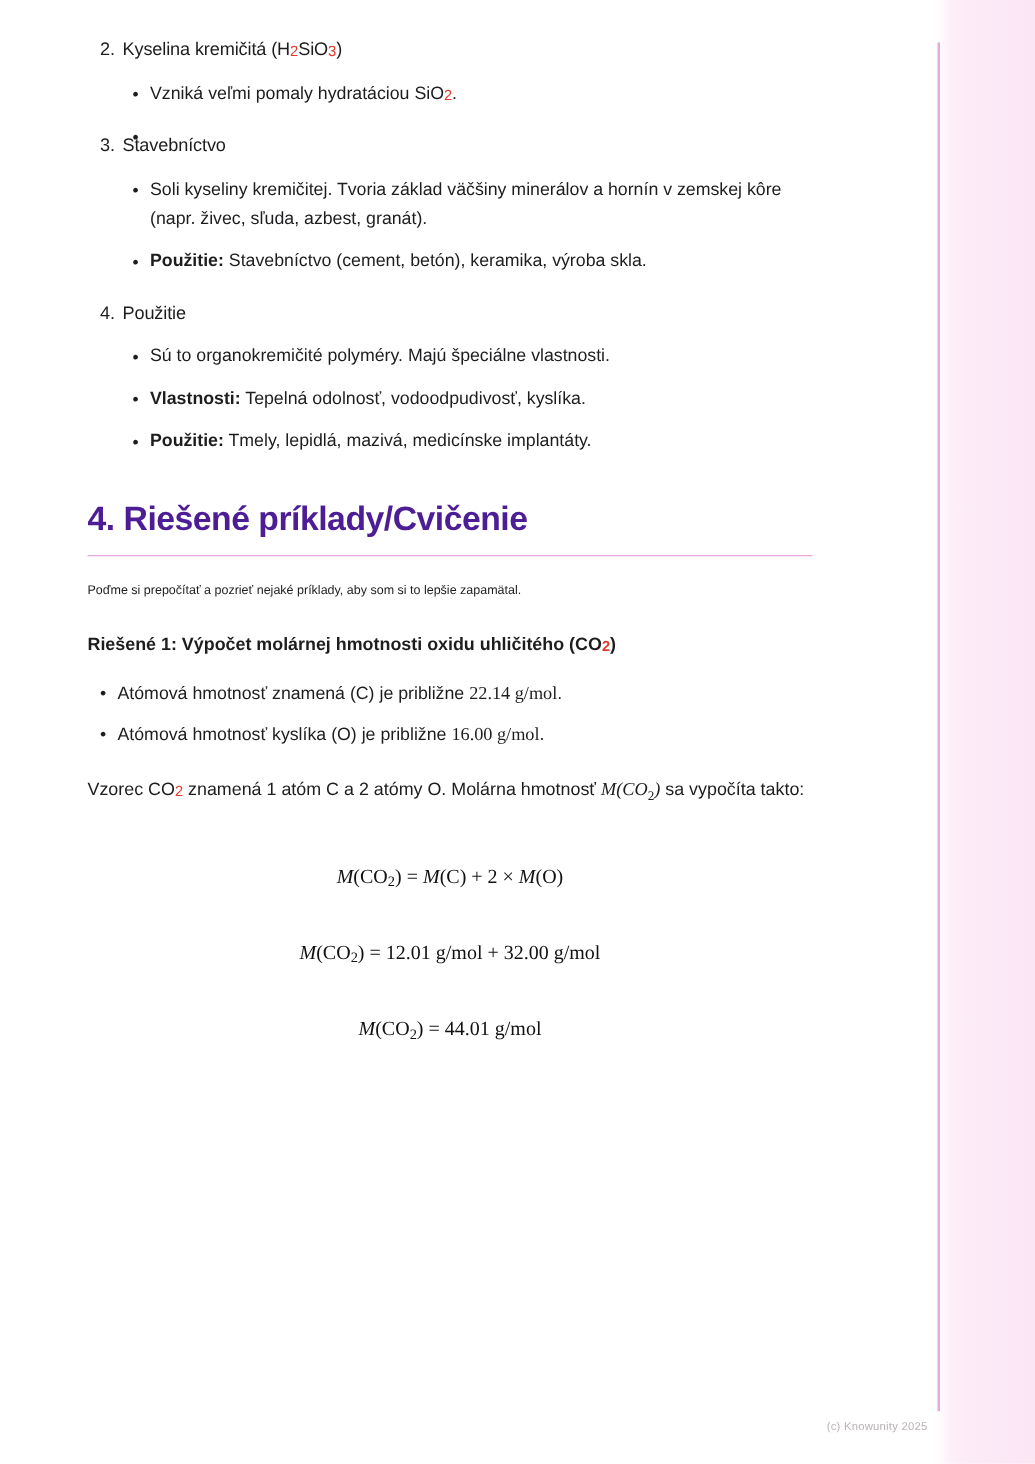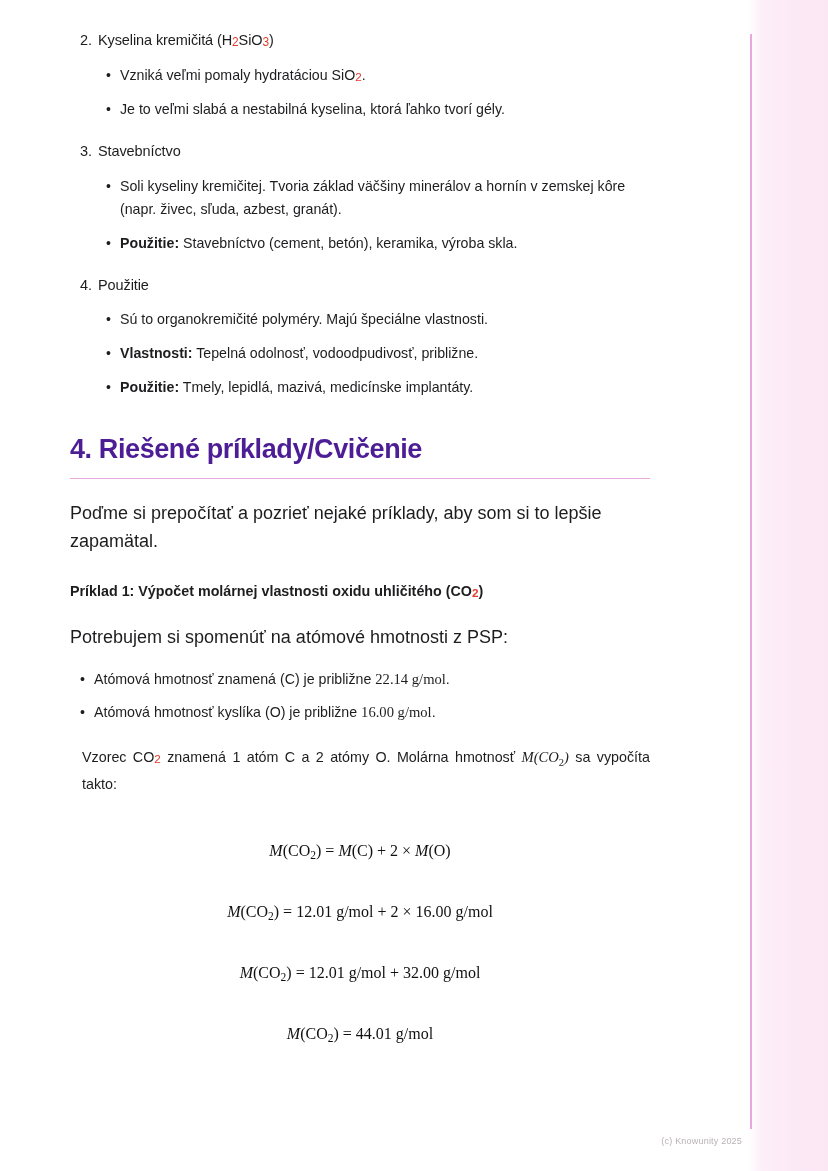--- a/index.html
+++ b/index.html
@@ -122,21 +122,21 @@
   }
   .section-rule {
     margin-top: 12px;
     width: 580px;
     height: 1px;
     background: #e7a8df;
   }
 
   .para {
     margin: 20px 0 0 0;
-    font-size: 18px;
+    font-size: 10px;
     line-height: 1.6;
     color: #1d1d1f;
   }
 
   .para-bold {
     margin: 24px 0 0 0;
     font-size: 14.3px;
     font-weight: bold;
     line-height: 1.6;
     color: #1d1d1f;
@@ -158,21 +158,21 @@
     left: -14px;
     top: 0;
   }
 
   .mathnum {
     font-family: "Liberation Serif", serif;
     font-size: 14.6px;
   }
 
   .para-justify {
-    margin: 20px 0 0 12px;
+    margin: 20px 0 0 0;
     font-size: 14.3px;
     line-height: 1.72;
     text-align: justify;
     color: #1d1d1f;
   }
 
   
   .eq {
     font-family: "Liberation Serif", serif;
     font-size: 16px;
@@ -206,21 +206,21 @@
     <ol class="main-list">
       <li>
         <span class="num">2.</span>
         <span class="li-head"><span>Kyselina kremičitá (H</span><span class="sub">2</span><span>SiO</span><span class="sub">3</span><span>)</span></span>
 
         <ul class="sub-list">
           <li>
             <span class="bullet">•</span><span>Vzniká veľmi pomaly hydratáciou SiO</span><span class="sub">2</span><span>.</span>
           </li>
           <li>
-            <span class="bullet">•</span><span>Je to veľmi slabá a nestabilná kyselina, ktorá ľahko tvorí gély.</span>
+            <span class="bullet">•</span>
           </li>
         </ul>
       </li>
 
       <li>
         <span class="num">3.</span>
         <span class="li-head">Stavebníctvo</span>
 
         <ul class="sub-list">
           <li>
@@ -234,54 +234,50 @@
 
       <li>
         <span class="num">4.</span>
         <span class="li-head">Použitie</span>
 
         <ul class="sub-list">
           <li>
             <span class="bullet">•</span><span>Sú to organokremičité polyméry. Majú špeciálne vlastnosti.</span>
           </li>
           <li>
-            <span class="bullet">•</span><span class="b">Vlastnosti:</span><span> Tepelná odolnosť, vodoodpudivosť, približne.</span>
+            <span class="bullet">•</span><span class="b">Vlastnosti:</span><span> Tepelná odolnosť, vodoodpudivosť, kyslíka.</span>
           </li>
           <li>
             <span class="bullet">•</span><span class="b">Použitie:</span><span> Tmely, lepidlá, mazivá, medicínske implantáty.</span>
           </li>
         </ul>
       </li>
     </ol>
 
     <div class="section-h">4. Riešené príklady/Cvičenie</div>
     <div class="section-rule"></div>
 
     <div class="para">Poďme si prepočítať a pozrieť nejaké príklady, aby som si to lepšie zapamätal.</div>
 
-    <div class="para-bold"><span>Príklad 1: Výpočet molárnej vlastnosti oxidu uhličitého (CO</span><span class="sub">2</span><span>)</span></div>
-
-    <div class="para">Potrebujem si spomenúť na atómové hmotnosti z PSP:</div>
+    <div class="para-bold"><span>Riešené 1: Výpočet molárnej hmotnosti oxidu uhličitého (CO</span><span class="sub">2</span><span>)</span></div>
+
 
     <ul class="plain-list">
       <li>
         <span class="bullet">•</span><span>Atómová hmotnosť znamená (C) je približne </span><span class="mathnum">22.14 g/mol</span><span>.</span>
       </li>
       <li>
         <span class="bullet">•</span><span>Atómová hmotnosť kyslíka (O) je približne </span><span class="mathnum">16.00 g/mol</span><span>.</span>
       </li>
     </ul>
 
     <div class="para-justify"><span>Vzorec CO</span><span class="sub">2</span><span> znamená 1 atóm C a 2 atómy O. Molárna hmotnosť </span><span class="mathnum" style="font-style:italic"><span style="font-style:italic">M</span>(CO<sub style="font-style:normal;font-size:0.72em">2</sub>)</span><span> sa vypočíta takto:</span></div>
 
     <div class="eq first">
       <span class="it">M</span>(CO<sub>2</sub>) = <span class="it">M</span>(C) + 2 × <span class="it">M</span>(O)
-    </div>
-    <div class="eq">
-      <span class="it">M</span>(CO<sub>2</sub>) = 12.01 g/mol + 2 × 16.00 g/mol
     </div>
     <div class="eq">
       <span class="it">M</span>(CO<sub>2</sub>) = 12.01 g/mol + 32.00 g/mol
     </div>
     <div class="eq">
       <span class="it">M</span>(CO<sub>2</sub>) = 44.01 g/mol
     </div>
 
   </div>
 </div>

